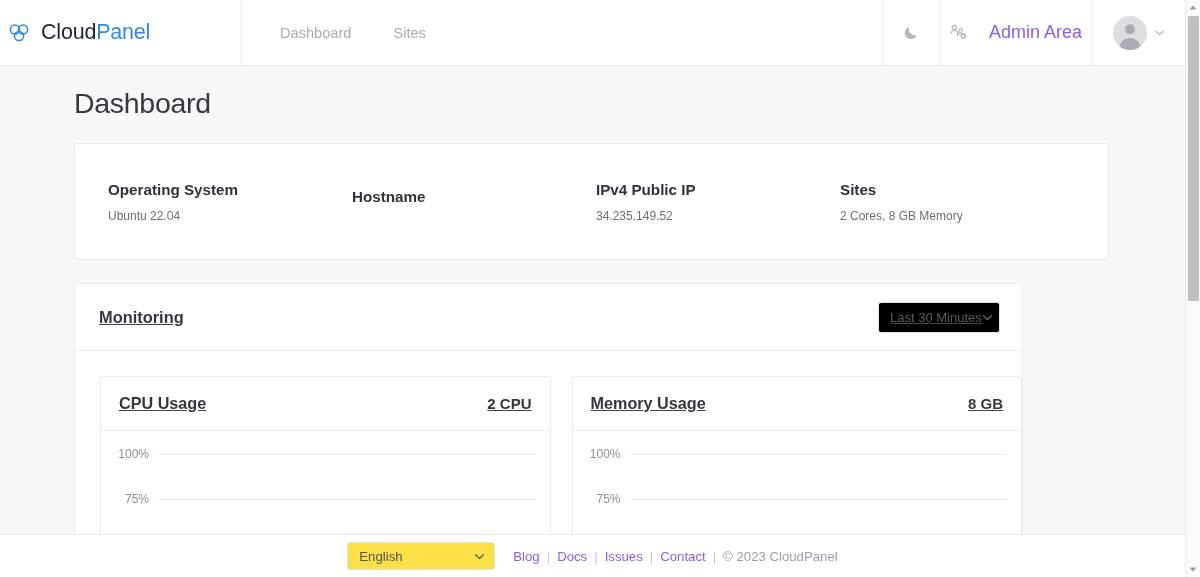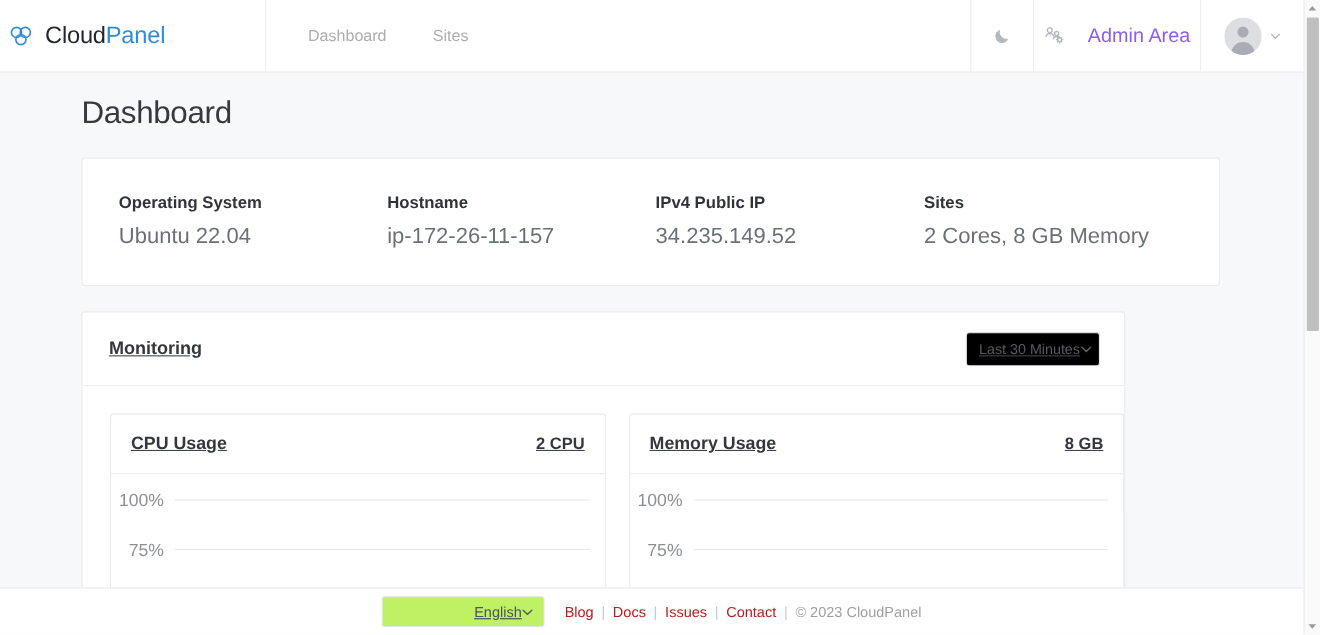--- a/index.html
+++ b/index.html
@@ -159,21 +159,21 @@
   }
   .info-block { width: 244px; }
   .info-label {
     font-size: 15.2px;
     font-weight: bold;
     color: #2f343b;
     margin-bottom: 11px;
     white-space: nowrap;
   }
   .info-value {
-    font-size: 20px;
+    font-size: 12px;
     color: #6a7079;
     white-space: nowrap;
   }
 
   
   .monitoring-card {
     margin: 23px 0 0 74px;
     width: 949px;
     height: 260px;
     text-decoration: underline;
@@ -251,21 +251,21 @@
     top: 0;
     height: 1px;
     background: #e8e8e8;
   }
   .grid-label {
     position: absolute;
     left: 0;
     width: 48px;
     top: -7px;
     text-align: right;
-    font-size: 16px;
+    font-size: 12px;
     color: #8b9097;
   }
 
   
   .footer {
     position: absolute;
     bottom: 0; left: 0;
     width: 1185px;
     height: 43px;
     background: #ffffff;
@@ -273,39 +273,38 @@
     display: flex;
     align-items: center;
     justify-content: center;
     gap: 18px;
   }
   .lang-select {
     width: 148px;
     height: 28px;
     border: 1px solid #dfe2e6;
     border-radius: 3px;
-    background: #bef264;
-    display: flex;
-    align-items: center;
-    justify-content: flex-end;
+    background: #fde047;
+    display: flex;
+    align-items: center;
+    justify-content: space-between;
     padding: 0 9px 0 11px;
     cursor: pointer;
-    text-decoration: underline;
   }
   .lang-label { font-size: 13.2px; color: #4d535b; }
   .footer-links {
     display: flex;
     align-items: center;
     gap: 7px;
     font-size: 13.2px;
     color: #9ba0a8;
     white-space: nowrap;
   }
   .footer-links a {
-    color: #b91c1c;
+    color: #8b5cf6;
     text-decoration: none;
     cursor: pointer;
   }
   .fsep { color: #c6cad0; }
   .copyright { color: #9ba0a8; }
 </style>
 </head>
 <body>
 
 <div id="app">
@@ -374,21 +373,20 @@
 
     <h1 class="page-title">Dashboard</h1>
 
     <div class="card info-card">
       <div class="info-block">
         <div class="info-label">Operating System</div>
         <div class="info-value">Ubuntu 22.04</div>
       </div>
       <div class="info-block">
         <div class="info-label">Hostname</div>
-        <div class="info-value">ip-172-26-11-157</div>
       </div>
       <div class="info-block">
         <div class="info-label">IPv4 Public IP</div>
         <div class="info-value">34.235.149.52</div>
       </div>
       <div class="info-block">
         <div class="info-label">Sites</div>
         <div class="info-value">2 Cores, 8 GB Memory</div>
       </div>
     </div>

